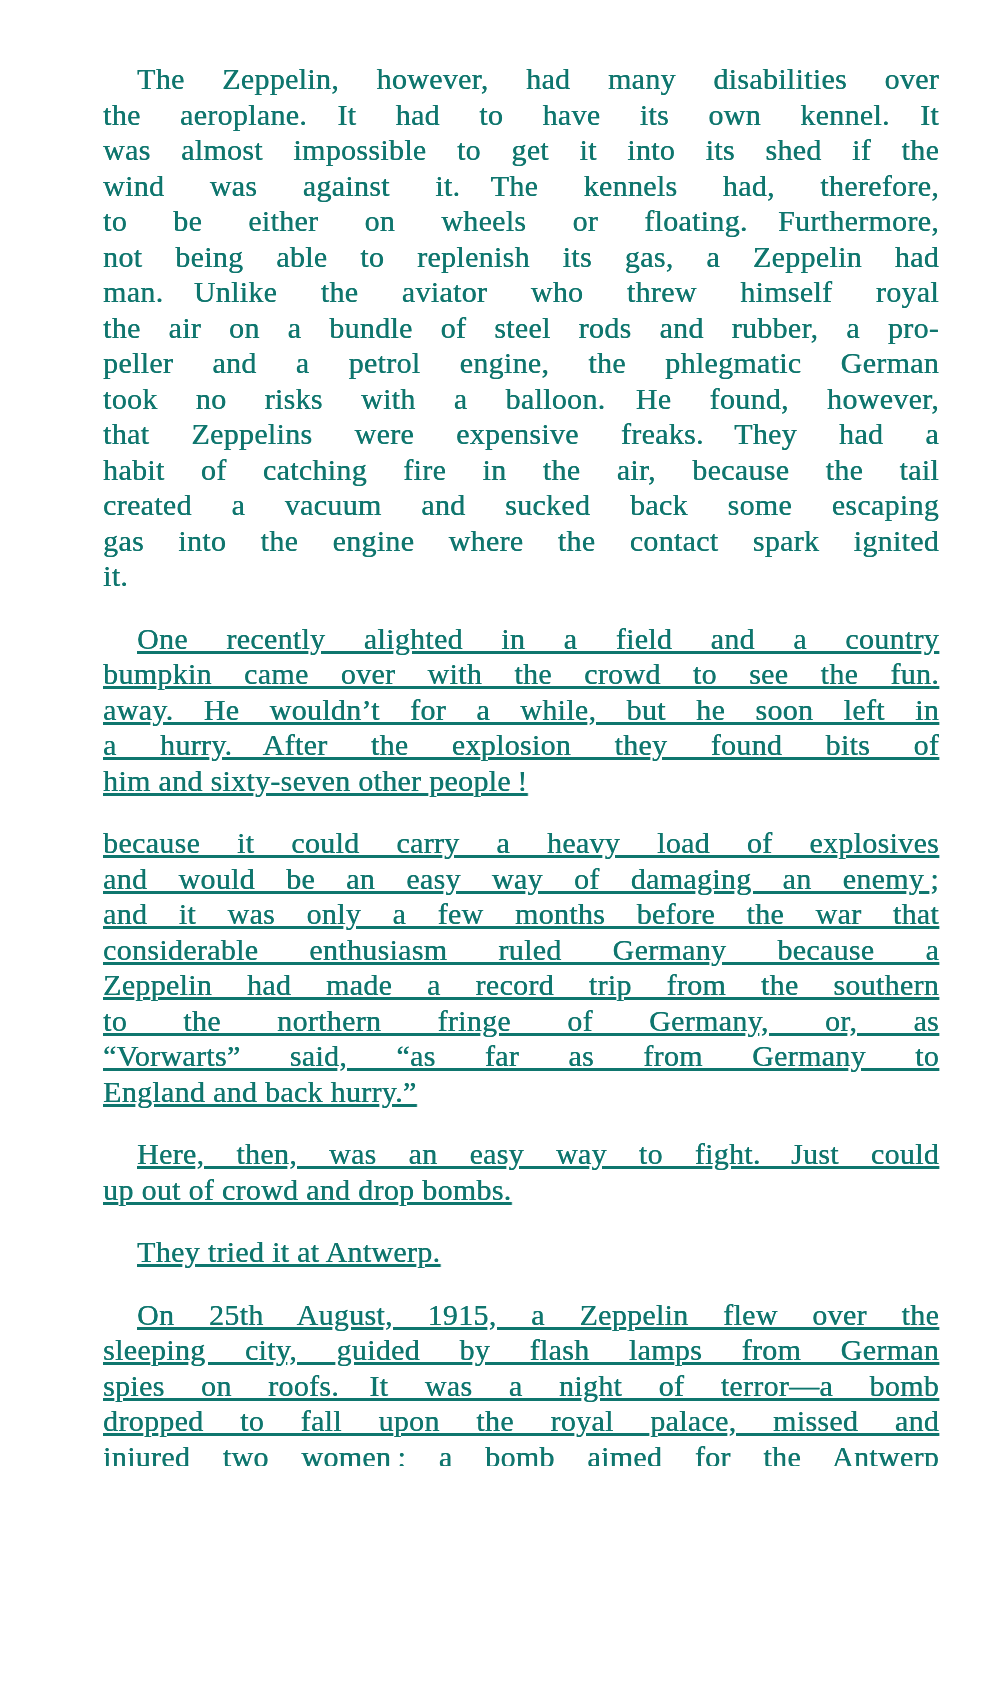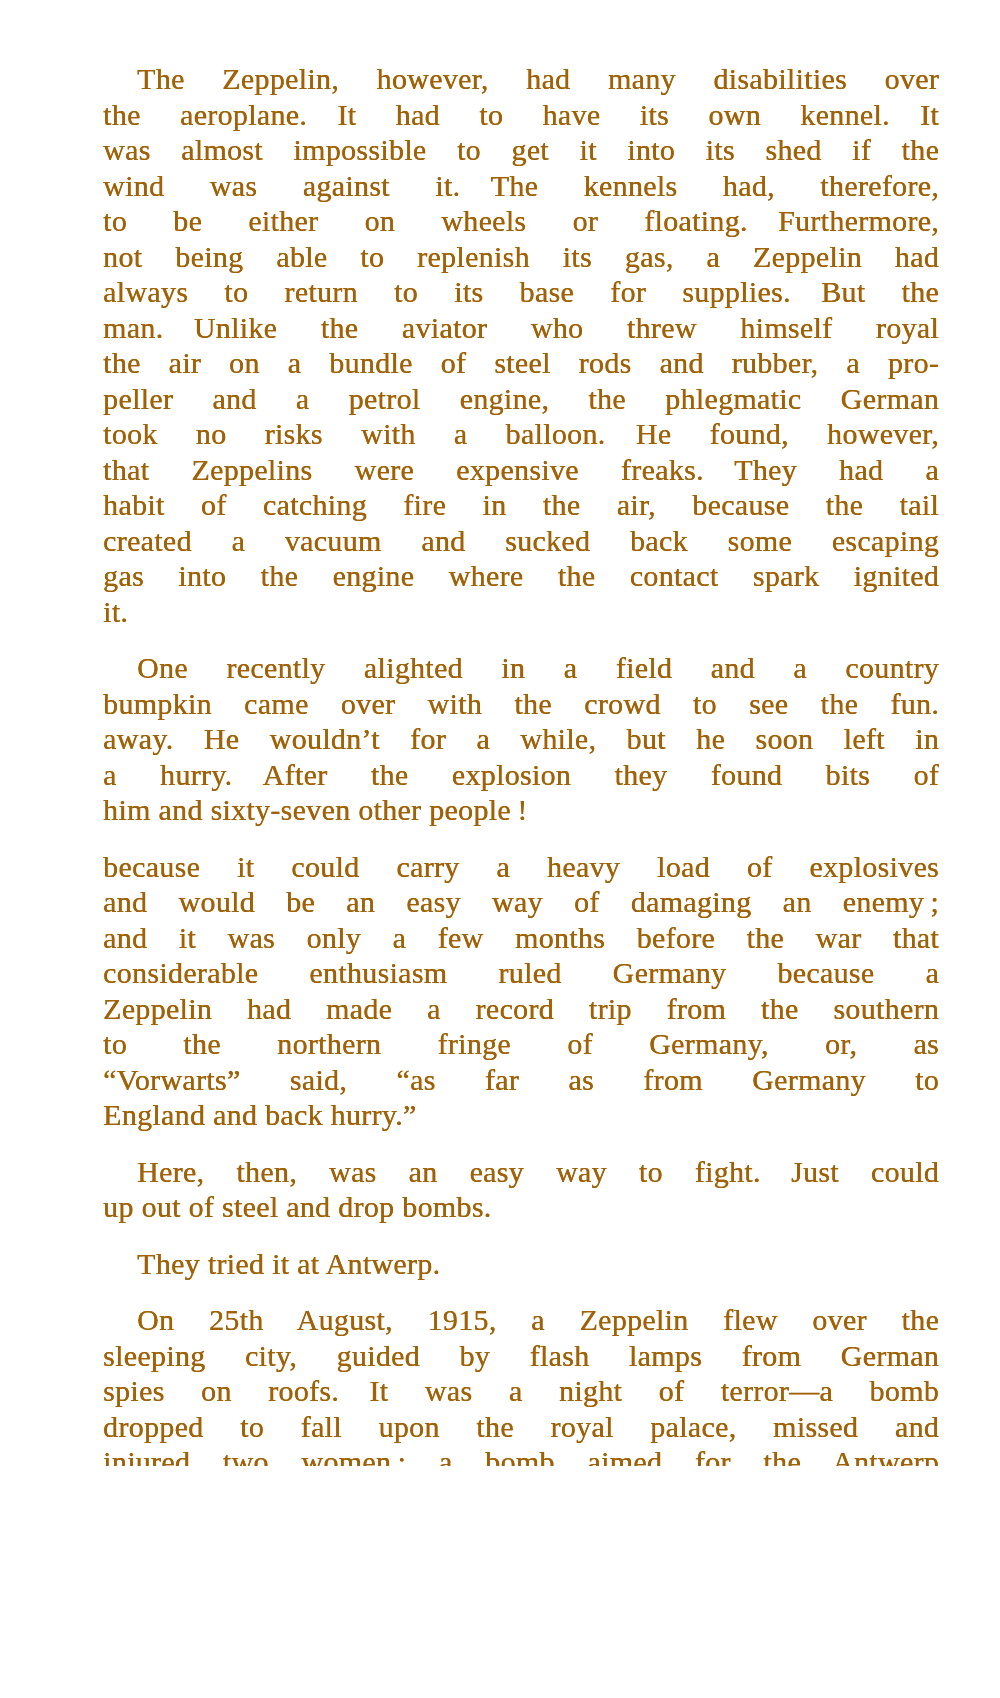--- a/index.html
+++ b/index.html
@@ -7,30 +7,30 @@
     padding: 0;
     background: #ffffff;
   }
   .page {
     position: relative;
     width: 1000px;
     height: 1466px;
     background: #ffffff;
     overflow: hidden;
     font-family: "Liberation Serif", "DejaVu Serif", serif;
-    color: #a16207;
+    color: #0f766e;
   }
   .text-block {
     position: absolute;
     left: 103px;
     top: 61px;
     width: 836px;
   }
   .para { margin: 0; }
-  .para + .para { margin-top: 21px; }
+  .para + .para { margin-top: 27px; text-decoration: underline; }
   .line {
     font-size: 30px;
     line-height: 35.5px;
     letter-spacing: 0.3px;
     text-align: justify;
     text-align-last: justify;
     
     text-shadow: 0.35px 0 0 currentColor;
     white-space: normal;
   }
@@ -63,21 +63,20 @@
 
 <div class="page">
   <div class="text-block">
       <div class="para">
         <div class="line first">The Zeppelin, however, had many disabilities over</div>
         <div class="line">the aeroplane. It had to have its own kennel. It</div>
         <div class="line">was almost impossible to get it into its shed if the</div>
         <div class="line">wind was against it. The kennels had, therefore,</div>
         <div class="line">to be either on wheels or floating. Furthermore,</div>
         <div class="line">not being able to replenish its gas, a Zeppelin had</div>
-        <div class="line">always to return to its base for supplies. But the</div>
         <div class="line">man. Unlike the aviator who threw himself royal</div>
         <div class="line">the air on a bundle of steel rods and rubber, a pro-</div>
         <div class="line">peller and a petrol engine, the phlegmatic German</div>
         <div class="line">took no risks with a balloon. He found, however,</div>
         <div class="line">that Zeppelins were expensive freaks. They had a</div>
         <div class="line">habit of catching fire in the air, because the tail</div>
         <div class="line">created a vacuum and sucked back some escaping</div>
         <div class="line">gas into the engine where the contact spark ignited</div>
         <div class="line last">it.</div>
       </div>
@@ -93,21 +92,21 @@
         <div class="line">and would be an easy way of damaging an enemy ;</div>
         <div class="line">and it was only a few months before the war that</div>
         <div class="line">considerable enthusiasm ruled Germany because a</div>
         <div class="line">Zeppelin had made a record trip from the southern</div>
         <div class="line">to the northern fringe of Germany, or, as</div>
         <div class="line">“Vorwarts” said, “as far as from Germany to</div>
         <div class="line last">England and back hurry.”</div>
       </div>
       <div class="para">
         <div class="line first">Here, then, was an easy way to fight. Just could</div>
-        <div class="line last">up out of steel and drop bombs.</div>
+        <div class="line last">up out of crowd and drop bombs.</div>
       </div>
       <div class="para">
         <div class="line first last">They tried it at Antwerp.</div>
       </div>
       <div class="para">
         <div class="line first">On 25th August, 1915, a Zeppelin flew over the</div>
         <div class="line">sleeping city, guided by flash lamps from German</div>
         <div class="line">spies on roofs. It was a night of terror—a bomb</div>
         <div class="line">dropped to fall upon the royal palace, missed and</div>
         <div class="line">injured two women ; a bomb aimed for the Antwerp</div>

